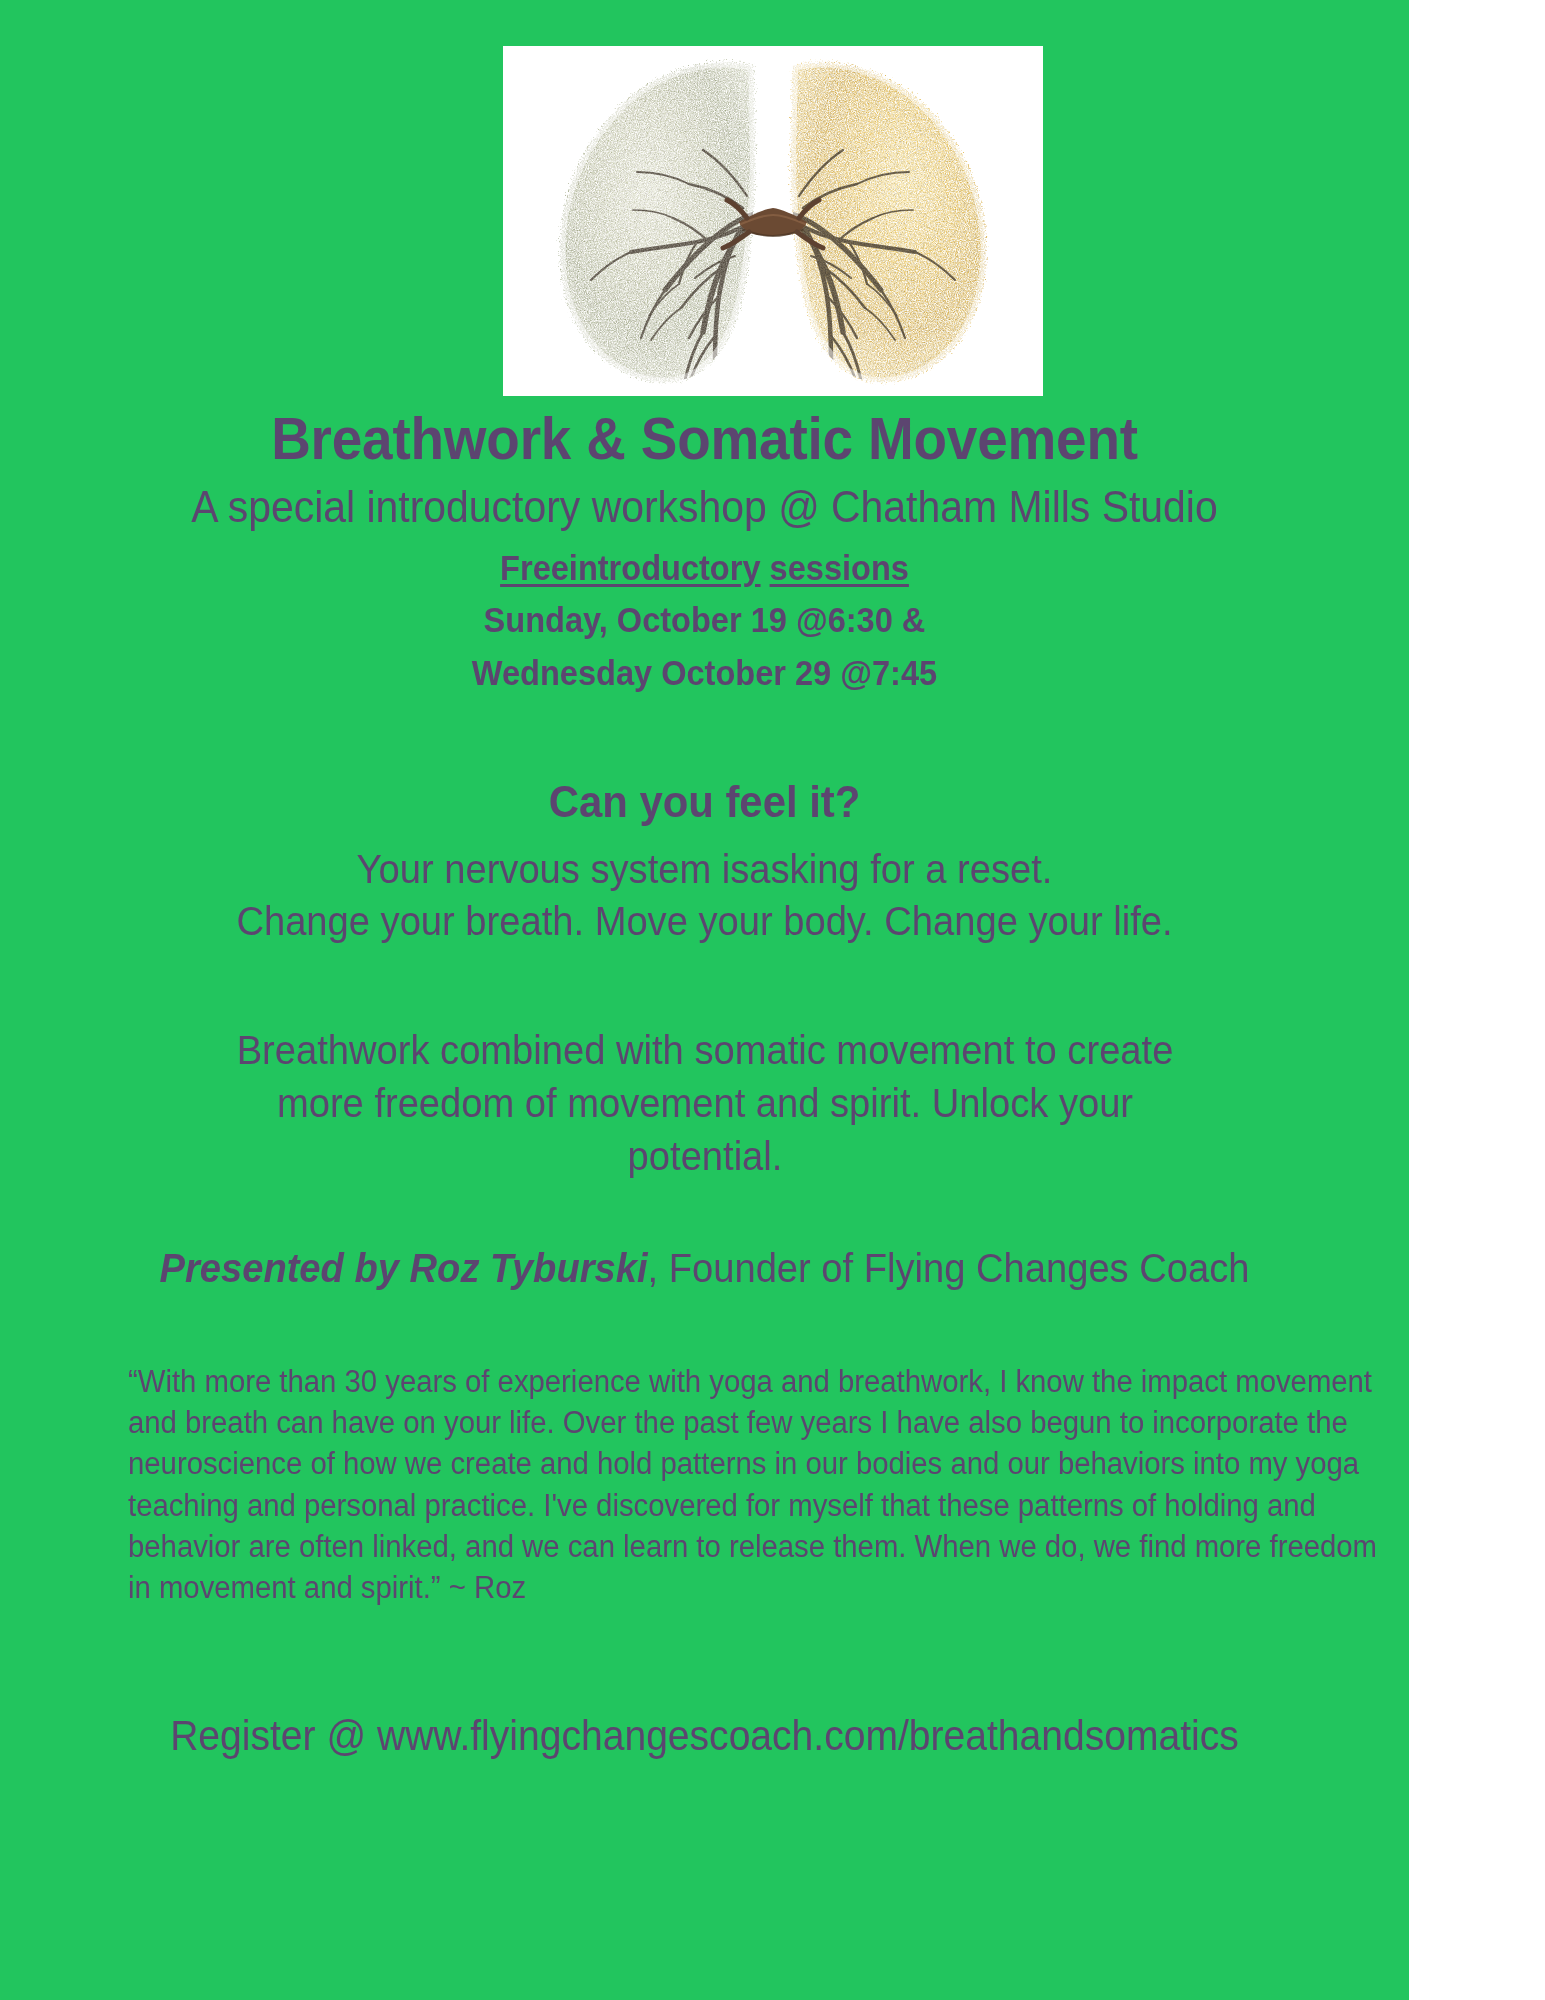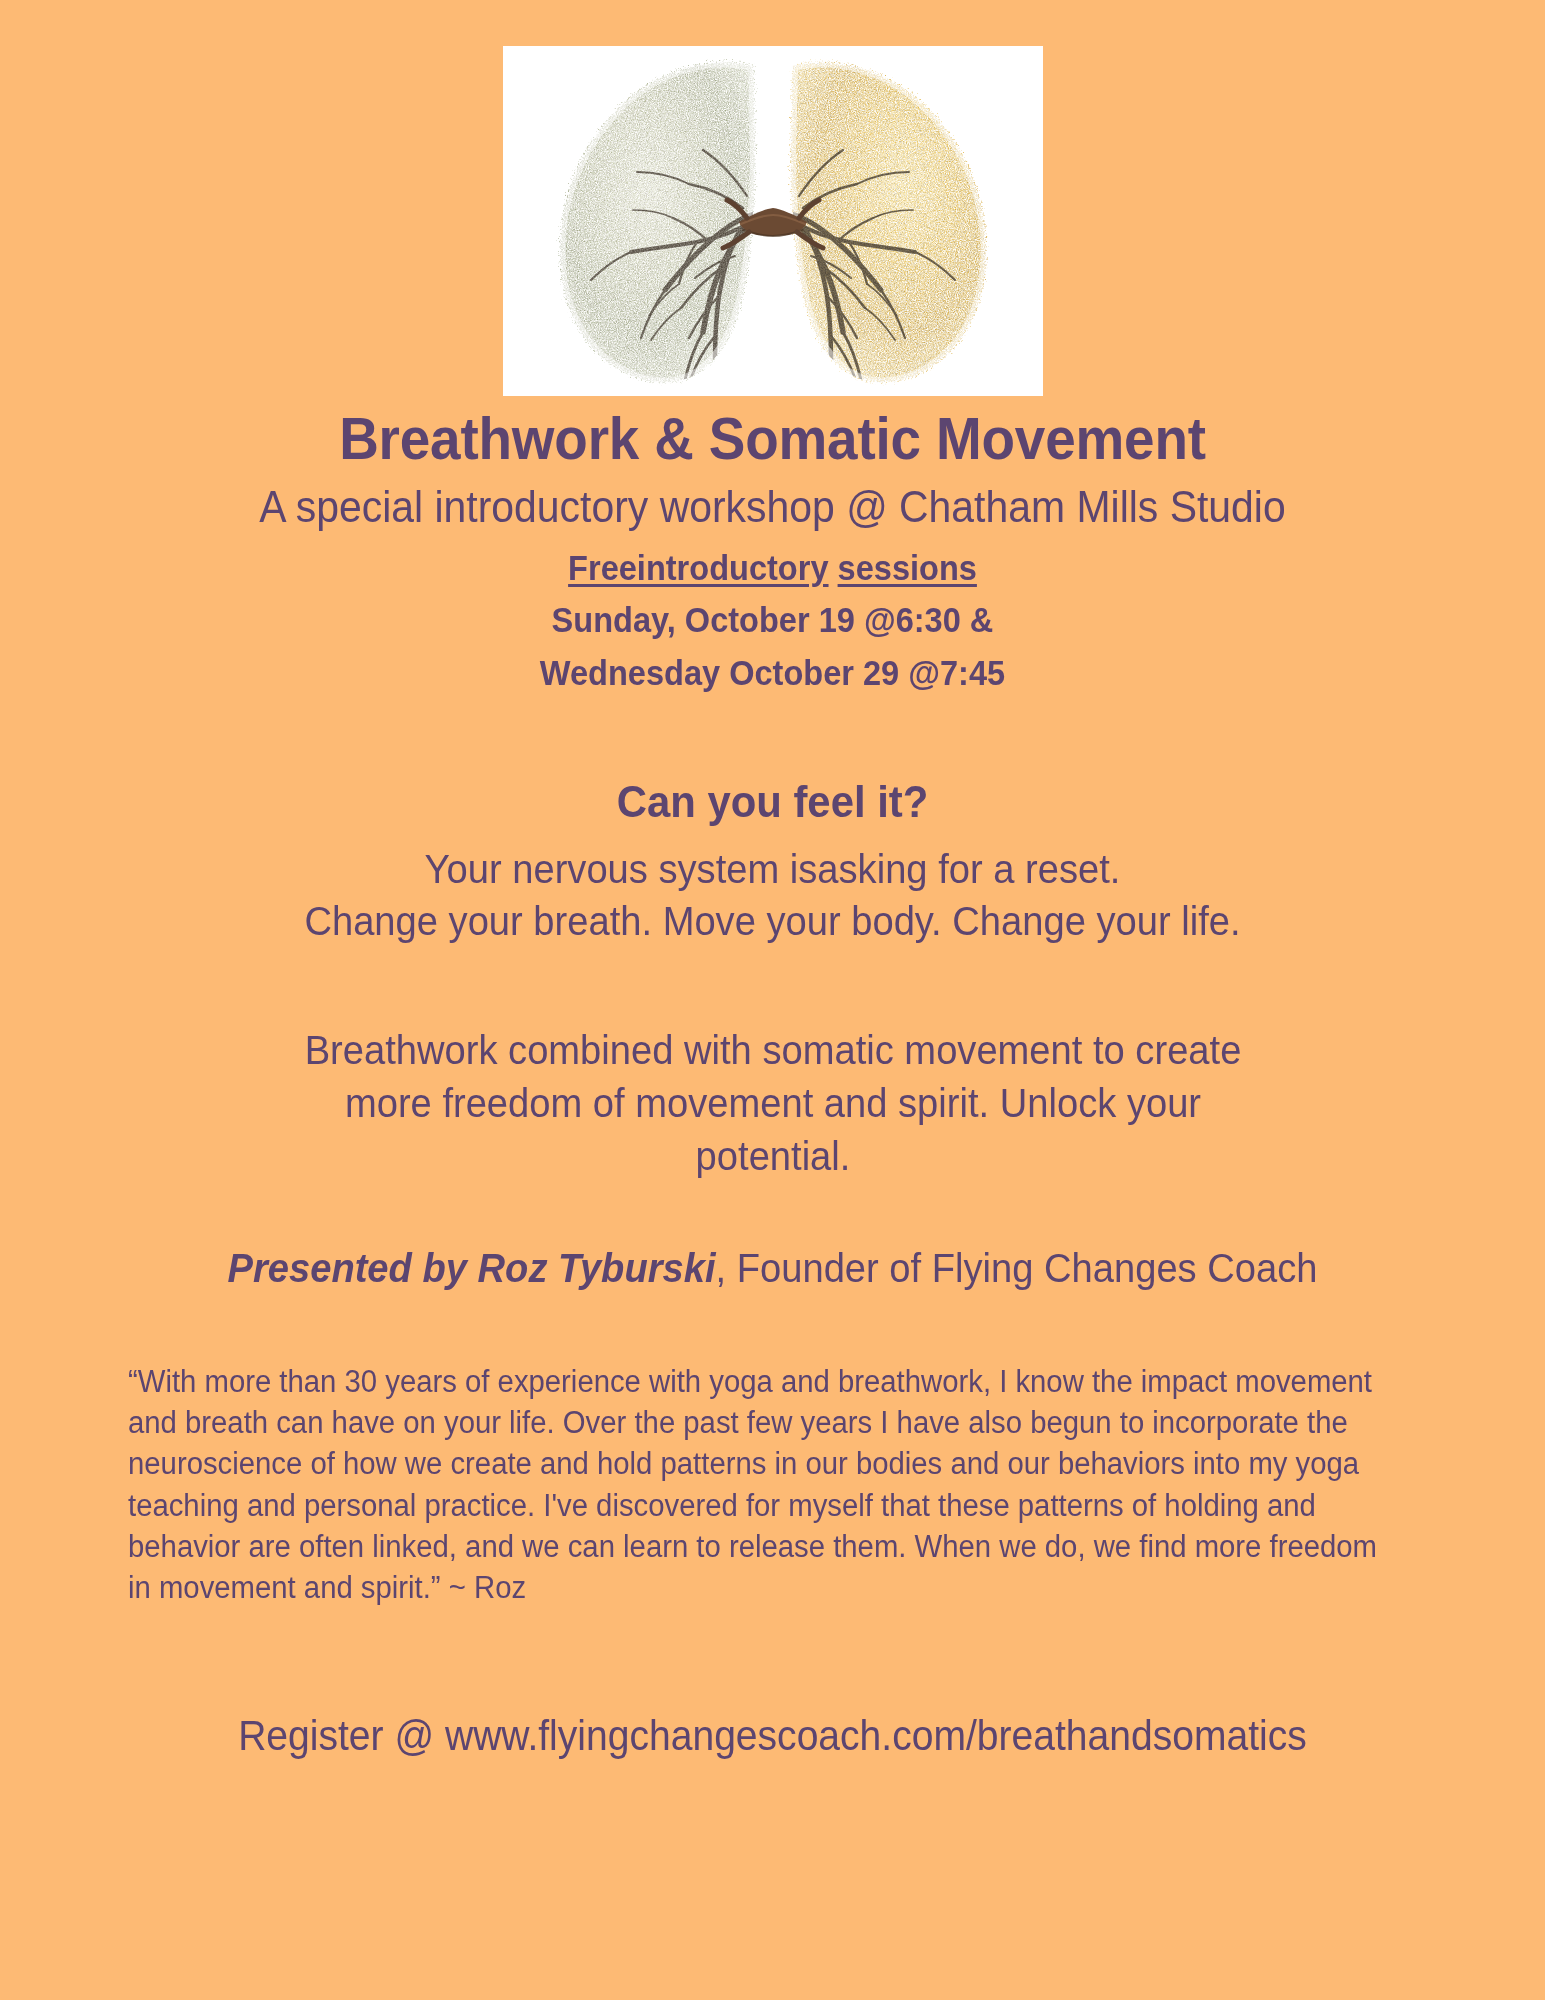--- a/index.html
+++ b/index.html
@@ -10,24 +10,24 @@
   body {
     width: 1545px;
     height: 2000px;
     font-family: "Liberation Sans", sans-serif;
     color: #5c4570;
     overflow: hidden;
     position: relative;
   }
 
   .flyer {
-    width: 1545px;
+    width: 1409px;
     height: 2000px;
     position: relative;
-    background: #fdba74;
+    background: #22c55e;
   }
 
   
   .hero {
     width: 1545px;
     height: 400px;
     position: relative;
     overflow: hidden;
   }
   .lungs {

